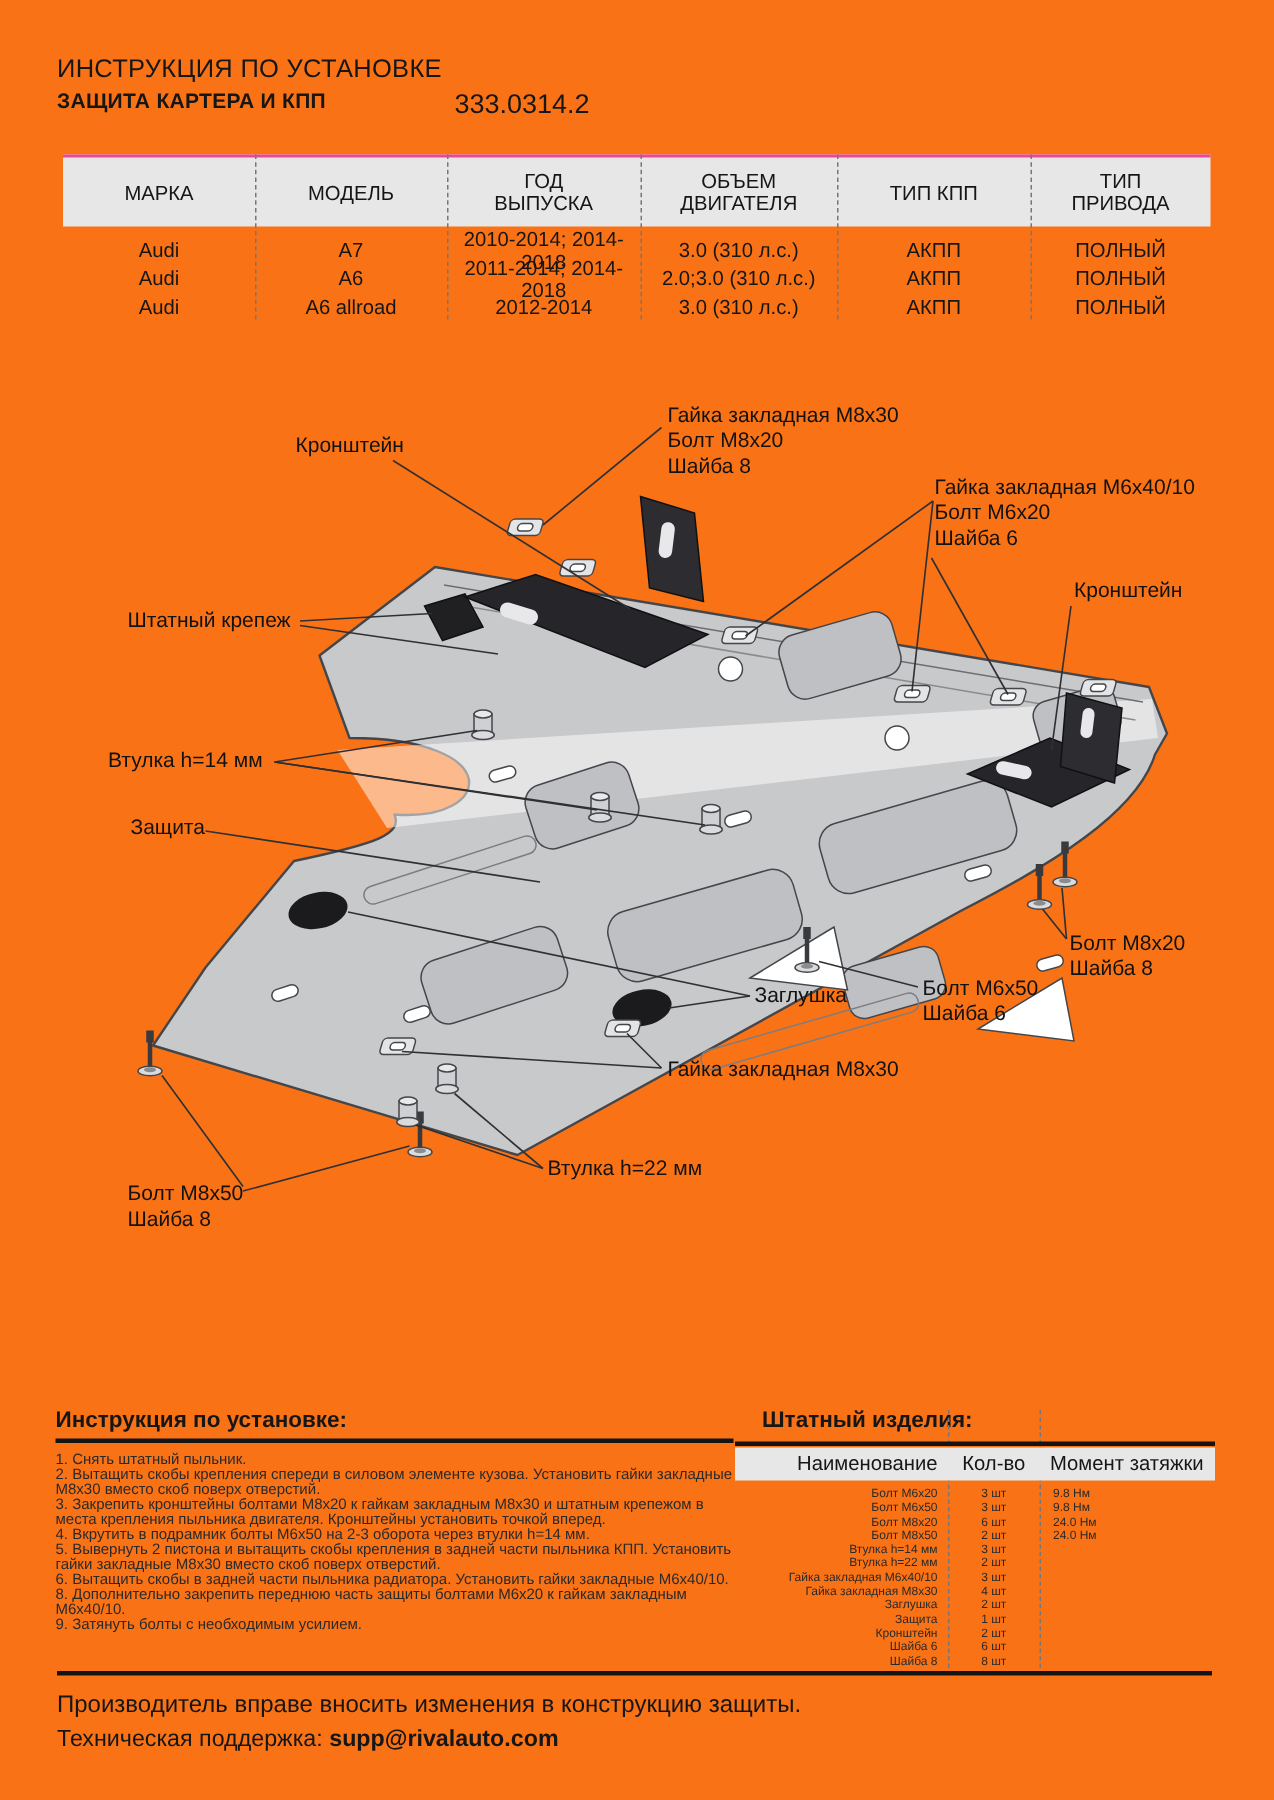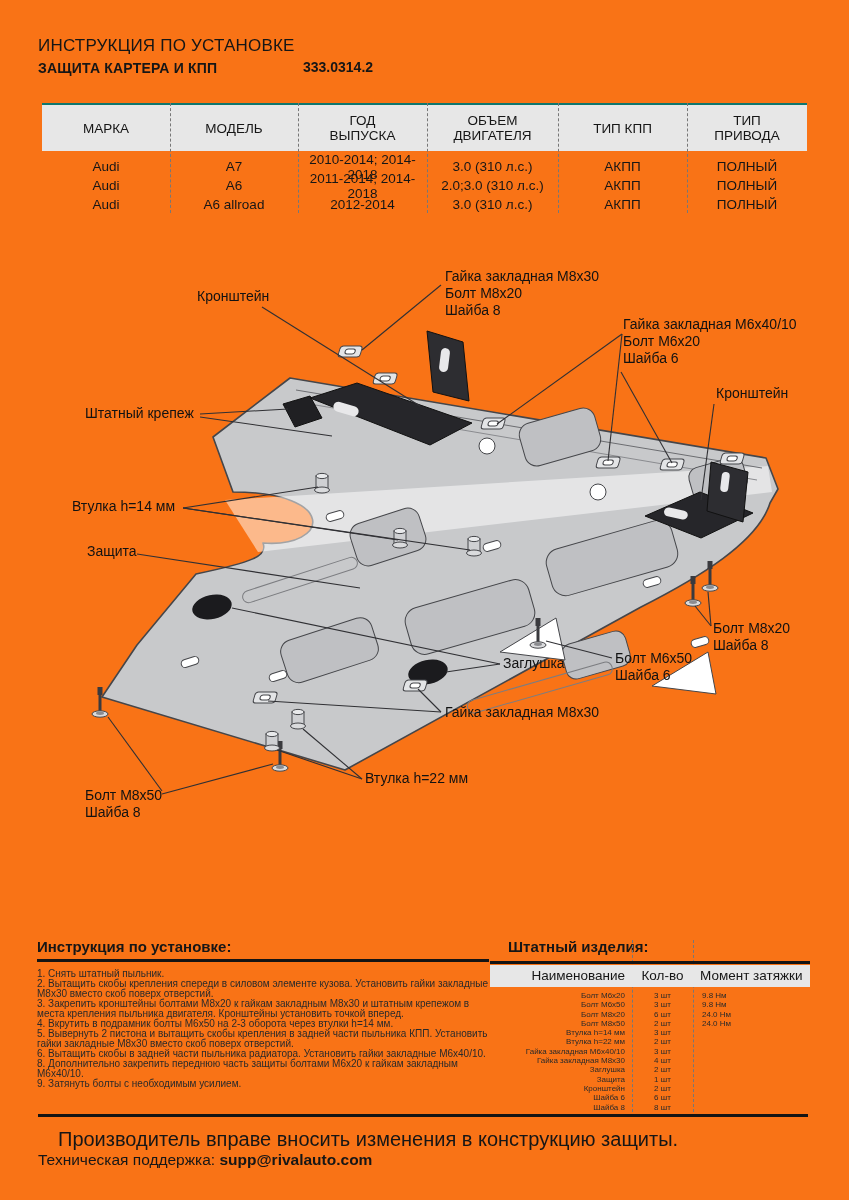--- a/index.html
+++ b/index.html
@@ -6,25 +6,25 @@
   .page{
     position:relative; width:849px; height:1200px; background:#f97316;
     font-family:"Liberation Sans", sans-serif; color:#161616; overflow:hidden;
     margin:0 auto;
   }
   
   .hdr{position:absolute; left:38px; top:36px; width:600px;}
   .hdr-line1{font-size:17px; letter-spacing:.2px;}
   .hdr-line2{position:relative; margin-top:3px; height:22px;}
   .hdr-product{font-size:14px; font-weight:bold; letter-spacing:.2px;}
-  .hdr-part{position:absolute; left:265px; top:0; font-size:14px; font-weight:bold;}
+  .hdr-part{position:absolute; left:265px; top:0; font-size:18px; font-weight:normal;}
   
   .vt{position:absolute; left:42px; top:103px; width:765px; height:110px;}
   .vt-sep{position:absolute; top:0; height:110px; border-left:1.5px dashed #777;}
-  .vt-head{display:flex; background:#e7e7e7; height:46px; border-top:2px solid #0f766e; align-items:center;}
+  .vt-head{display:flex; background:#e7e7e7; height:46px; border-top:2px solid #ec4899; align-items:center;}
   .vt-head .c{white-space:pre-line; text-align:center; font-size:13.5px; line-height:15px;}
   .vt-body{margin-top:6px;}
   .vt-row{display:flex; height:19px; align-items:center;}
   .vt-row .c{text-align:center; font-size:13.5px;}
   .c1{width:128px;} .c2{width:128px;} .c3{width:129px;} .c4{width:131px;} .c5{width:129px;} .c6{width:120px;}
   
   .diag{position:absolute; left:0; top:250px;}
   .lbl{position:absolute; font-size:14px; line-height:17px; white-space:pre-line; color:#121212;}
   
   .instr{position:absolute; left:37px; top:938px; width:452px;}
@@ -40,21 +40,21 @@
   .ph-qty{position:absolute; left:142px; top:30px; width:61px; text-align:center; font-size:13.5px;}
   .ph-tq{position:absolute; left:210px; top:30px; width:110px; text-align:left; font-size:13.5px;}
   .parts-sep{position:absolute; top:2px; height:172px; border-left:1.5px dashed #777;}
   .parts-rows{position:absolute; left:0; top:53px; width:320px;}
   .prow{position:relative; height:9.3px; font-size:8px; line-height:9.3px; color:#2a2a2a;}
   .prow .n{position:absolute; left:0; width:135px; text-align:right;}
   .prow .q{position:absolute; left:142px; width:61px; text-align:center;}
   .prow .t{position:absolute; left:212px; width:105px; text-align:left;}
   
   .botline{position:absolute; left:38px; top:1114px; width:770px; height:3px; background:#141414;}
-  .foot1{position:absolute; left:38px; top:1128px; font-size:20px;margin-left:20px;}
+  .foot1{position:absolute; left:38px; top:1128px; font-size:16px;}
   .foot2{position:absolute; left:38px; top:1151px; font-size:15.5px;}
   .foot2 b{font-weight:bold;}
 </style>
 </head>
 <body>
 
 <div class="page">
 
   <div class="hdr">
     <div class="hdr-line1">ИНСТРУКЦИЯ ПО УСТАНОВКЕ</div>

